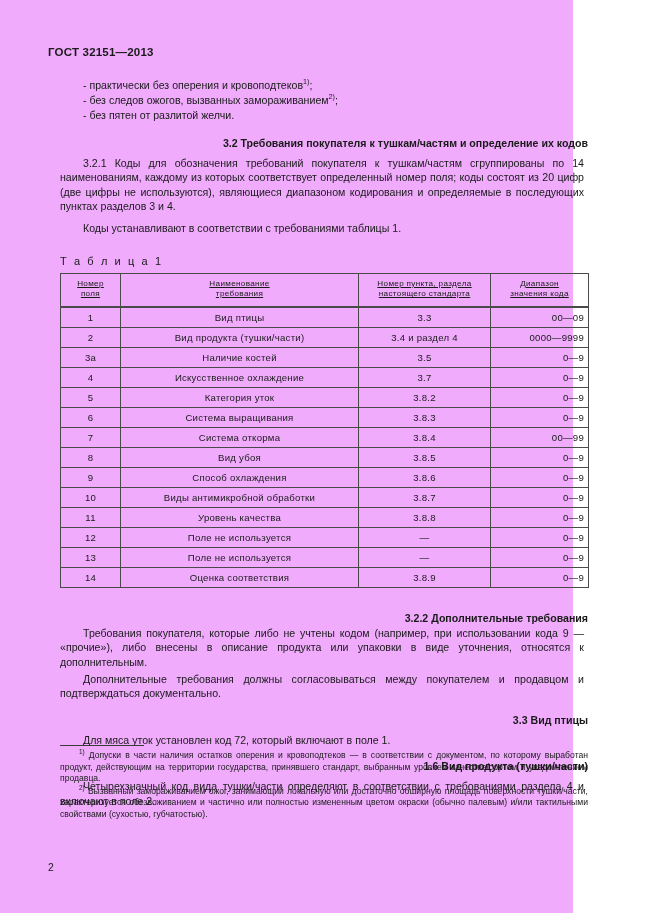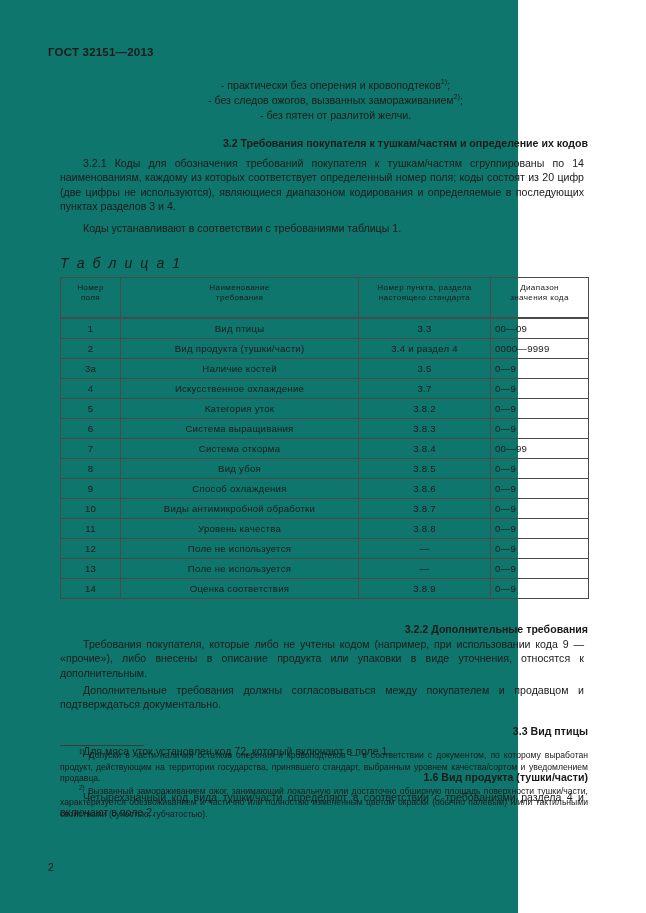--- a/index.html
+++ b/index.html
@@ -11,23 +11,23 @@
     width: 646px;
     height: 913px;
     position: relative;
     font-family: "Liberation Sans", sans-serif;
     color: #1a1a1a;
     overflow: hidden;
   }
   .page {
     position: absolute;
     left: 0; top: 0;
-    width: 518px;
+    width: 573px;
     height: 913px;
-    background: #0f766e;
+    background: #f0abfc;
   }
 
   
   .doc-header {
     position: absolute;
     left: 48px;
     top: 46px;
     font-size: 11.5px;
     font-weight: bold;
     letter-spacing: 0.2px;
@@ -43,21 +43,20 @@
   .dash-list {
     margin: 0;
     padding: 0;
     list-style: none;
   }
   .dash-list li {
     font-size: 10.6px;
     line-height: 15.2px;
     margin-left: 23px;
     white-space: nowrap;
-    text-align: center;
   }
   sup {
     font-size: 7.2px;
     vertical-align: super;
     line-height: 0;
   }
   .h-sub {
     font-size: 10.6px;
     font-weight: bold;
     margin: 13px 0 0 23px;
@@ -68,54 +67,54 @@
     line-height: 14.6px;
     margin: 7px 4px 0 0;
     text-align: justify;
     text-indent: 23px;
     hyphens: manual;
   }
   p.body.tight { margin-top: 2px; }
 
   
   .table-caption {
-    font-size: 14px;
+    font-size: 11px;
     margin: 19px 0 6px 0;
     letter-spacing: 2.1px;
-    font-style: italic;
   }
   table.gost {
     border-collapse: collapse;
     width: 528px;
     table-layout: fixed;
   }
   table.gost th,
   table.gost td {
     border: 1px solid #4a4a4a;
     font-weight: normal;
     vertical-align: middle;
   }
   table.gost thead th {
     font-size: 8.1px;
     line-height: 10.6px;
     text-align: center;
-    padding: 5px 2px 13px;
+    padding: 5px 2px 6px;
     letter-spacing: 0.35px;
     border-bottom-width: 2px;
+    text-decoration: underline;
   }
   table.gost tbody td {
     font-size: 9.6px;
     height: 19px;
     padding: 0 4px;
     letter-spacing: 0.25px;
   }
   td.c-num  { text-align: center; }
   td.c-name { text-align: center; padding-left: 22px; }
   td.c-ref  { text-align: center; }
-  td.c-range{ text-align: left; margin-top: 6px; }
+  td.c-range{ text-align: right; margin-top: 6px; }
   col.w-num   { width: 60px; }
   col.w-name  { width: 238px; }
   col.w-ref   { width: 132px; }
   col.w-range { width: 98px; }
 
   
   .footnotes {
     position: absolute;
     left: 60px;
     top: 745px;

